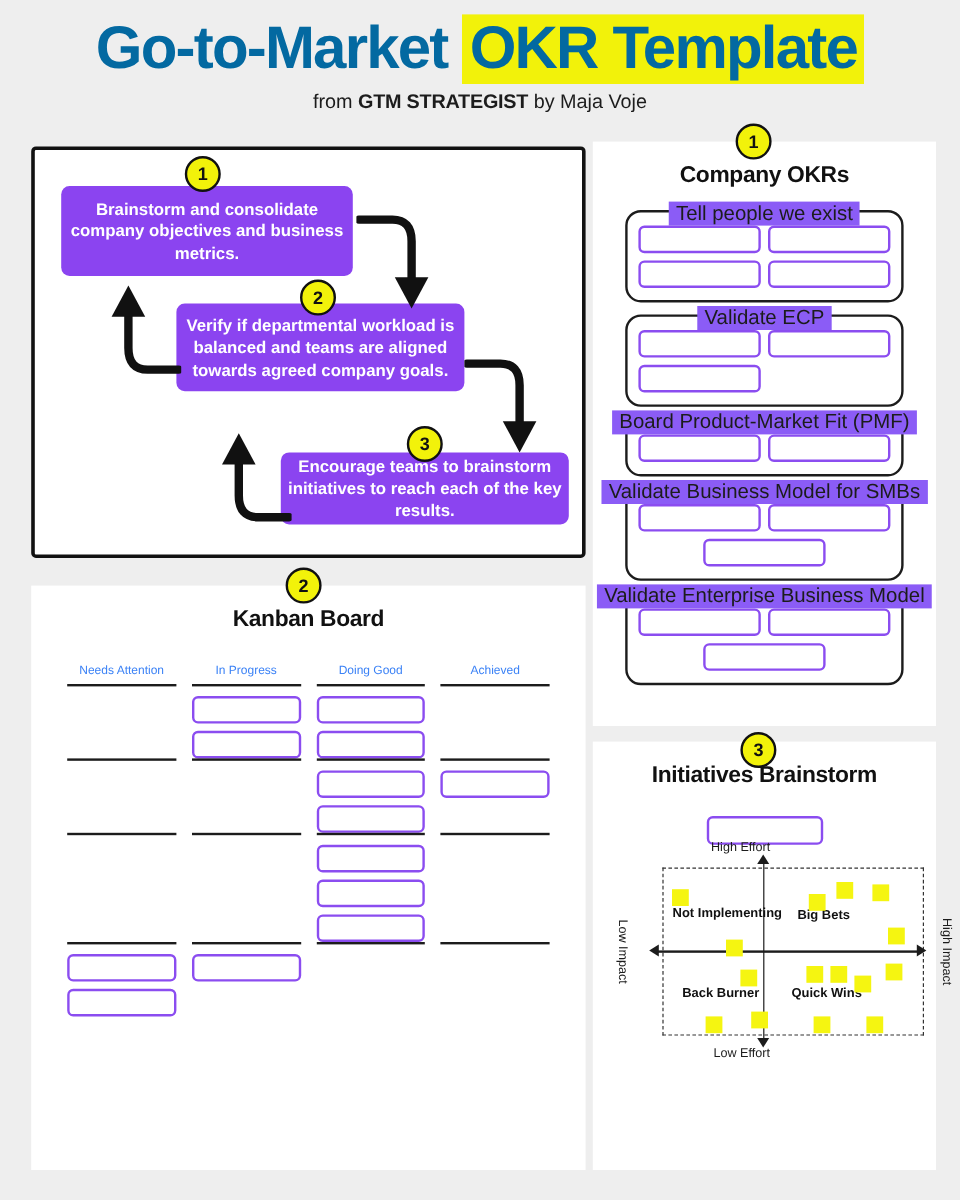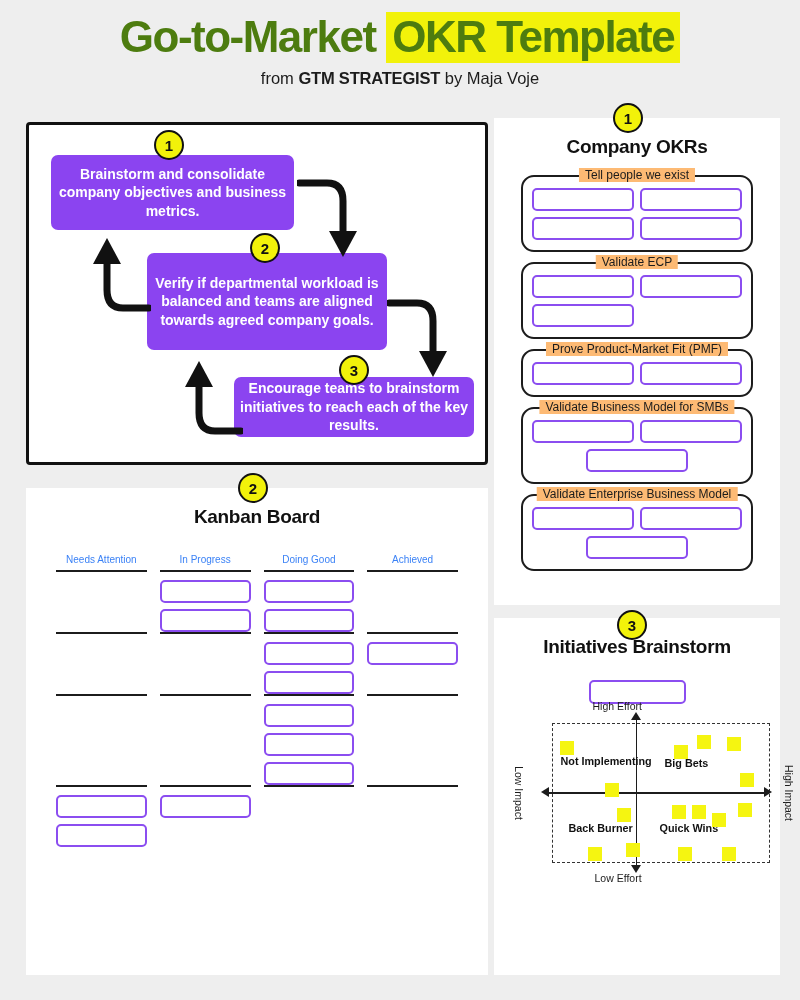--- a/index.html
+++ b/index.html
@@ -12,24 +12,24 @@
     position: relative;
     overflow: hidden;
   }
 
   
   .header {
     padding: 14px 0 0 0;
     text-align: center;
   }
   .title {
-    font-size: 44px;
+    font-size: 50px;
     font-weight: 700;
     letter-spacing: -1.5px;
-    color: #4d7c0f;
+    color: #0369a1;
     line-height: 1.05;
     white-space: nowrap;
   }
   .title .hl {
     background: #F2F20A;
     padding: 0 6px 2px 6px;
   }
   .subtitle {
     margin-top: 9px;
     font-size: 16.5px;
@@ -73,21 +73,21 @@
     font-size: 14px;
     font-weight: 600;
     line-height: 1.33;
     text-align: center;
     display: flex;
     align-items: center;
     justify-content: center;
     padding: 9px 4px;
   }
   #flow-box-1 { left: 22px;  top: 30px;  width: 243px; height: 75px; }
-  #flow-box-2 { left: 118px; top: 128px; width: 240px; height: 97px; }
+  #flow-box-2 { left: 118px; top: 128px; width: 240px; height: 73px; }
   #flow-box-3 { left: 205px; top: 252px; width: 240px; height: 60px; }
 
   .flow-arrow { position: absolute; }
 
   
   #okr-panel {
     left: 494px; top: 118px;
     width: 286px; height: 487px;
   }
   .panel-title {
@@ -107,23 +107,23 @@
     padding: 11px 9px 10px 9px;
     display: flex;
     flex-wrap: wrap;
     gap: 6px;
     justify-content: flex-start;
   }
   .okr-group-label {
     position: absolute;
     top: -9px; left: 50%;
     transform: translateX(-50%);
-    background: #fdba74;
+    background: #8b5cf6;
     padding: 0 6px;
-    font-size: 12px;
+    font-size: 17px;
     color: #1c1c1c;
     white-space: nowrap;
   }
   .okr-card {
     border: 2.2px solid #8B4DF0;
     border-radius: 5px;
     height: 23px;
     background: #fff;
     flex: 0 0 auto;
   }
@@ -280,21 +280,21 @@
         <div class="okr-card half"></div>
         <div class="okr-card half"></div>
       </div>
       <div class="okr-group">
         <div class="okr-group-label">Validate ECP</div>
         <div class="okr-card half"></div>
         <div class="okr-card half"></div>
         <div class="okr-card half"></div>
       </div>
       <div class="okr-group">
-        <div class="okr-group-label">Prove Product-Market Fit (PMF)</div>
+        <div class="okr-group-label">Board Product-Market Fit (PMF)</div>
         <div class="okr-card half"></div>
         <div class="okr-card half"></div>
       </div>
       <div class="okr-group">
         <div class="okr-group-label">Validate Business Model for SMBs</div>
         <div class="okr-card half"></div>
         <div class="okr-card half"></div>
         <div class="okr-card center"></div>
       </div>
       <div class="okr-group">

